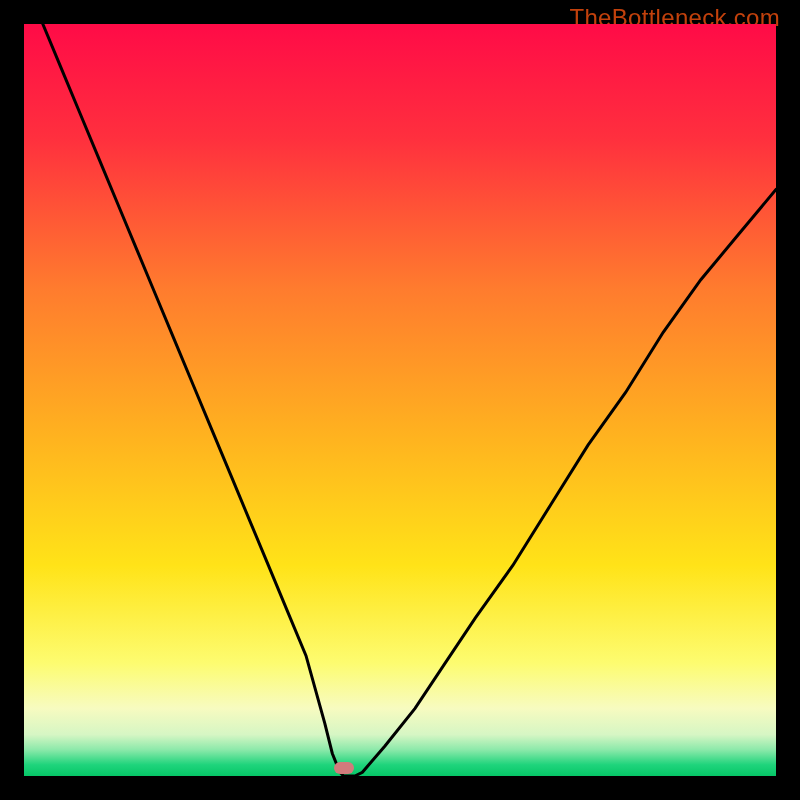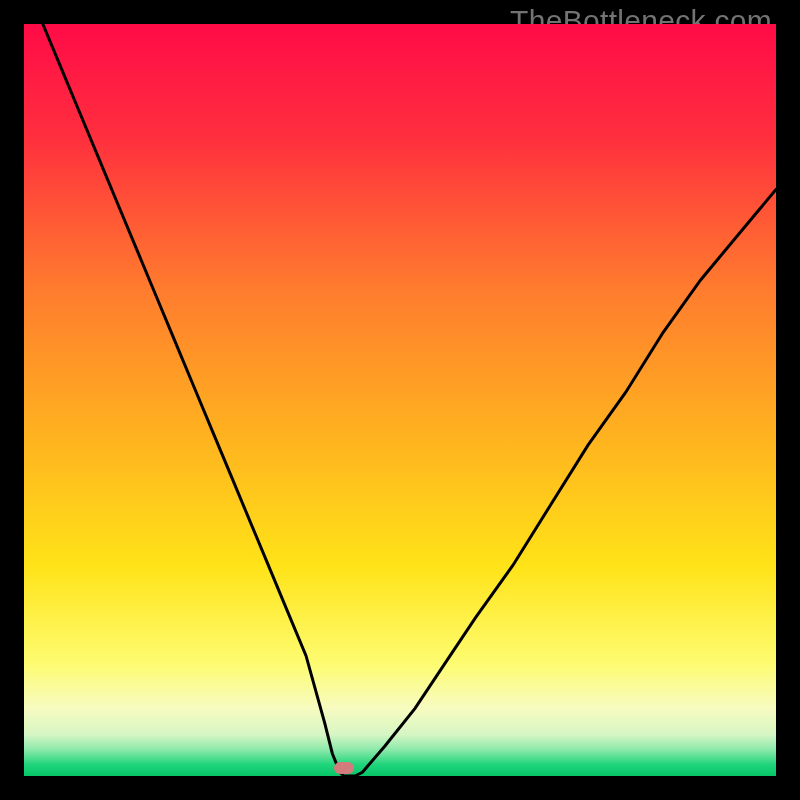--- a/index.html
+++ b/index.html
@@ -35,23 +35,23 @@
     position: absolute;
     left: 0;
     top: 0;
     width: 100%;
     height: 100%;
     pointer-events: none;
   }
   .watermark {
     position: absolute;
     top: 4px;
-    right: 28px;
-    color: #737373;
-    font-size: 30px;
+    right: 20px;
+    color: #c2410c;
+    font-size: 24px;
     font-weight: 500;
     letter-spacing: 0.3px;
   }
   .marker {
     position: absolute;
     width: 20px;
     height: 12px;
     border-radius: 6px;
     transform: translate(-50%, -50%);
   }

